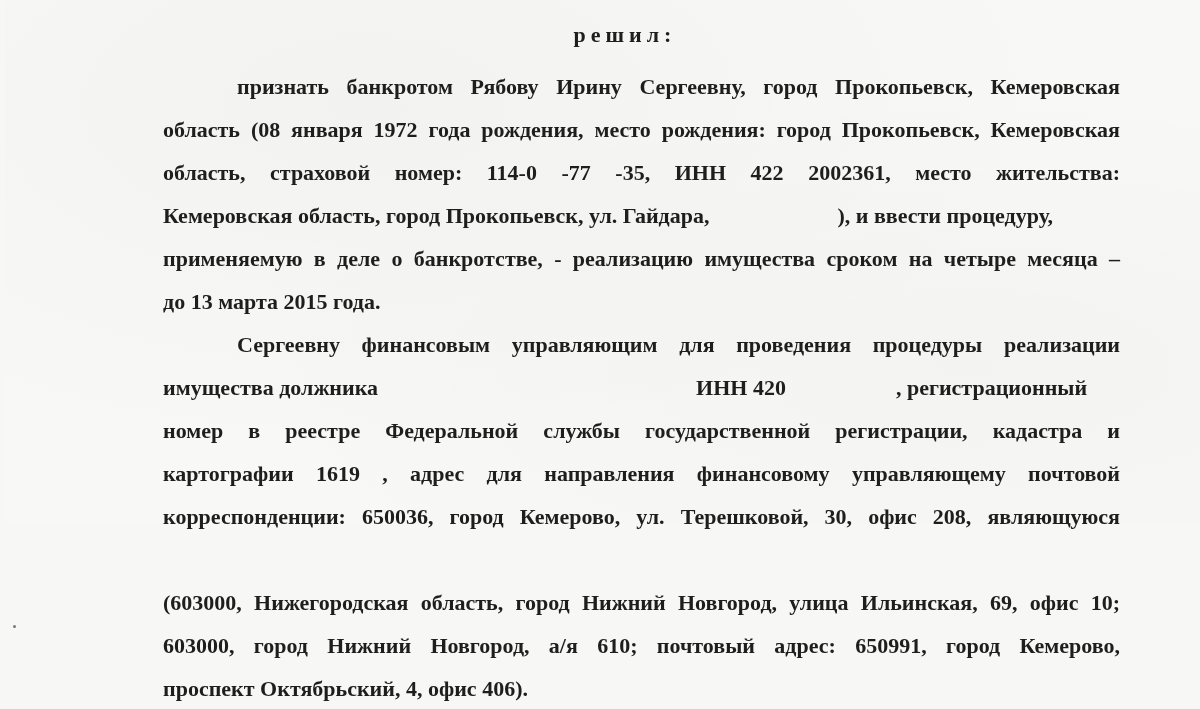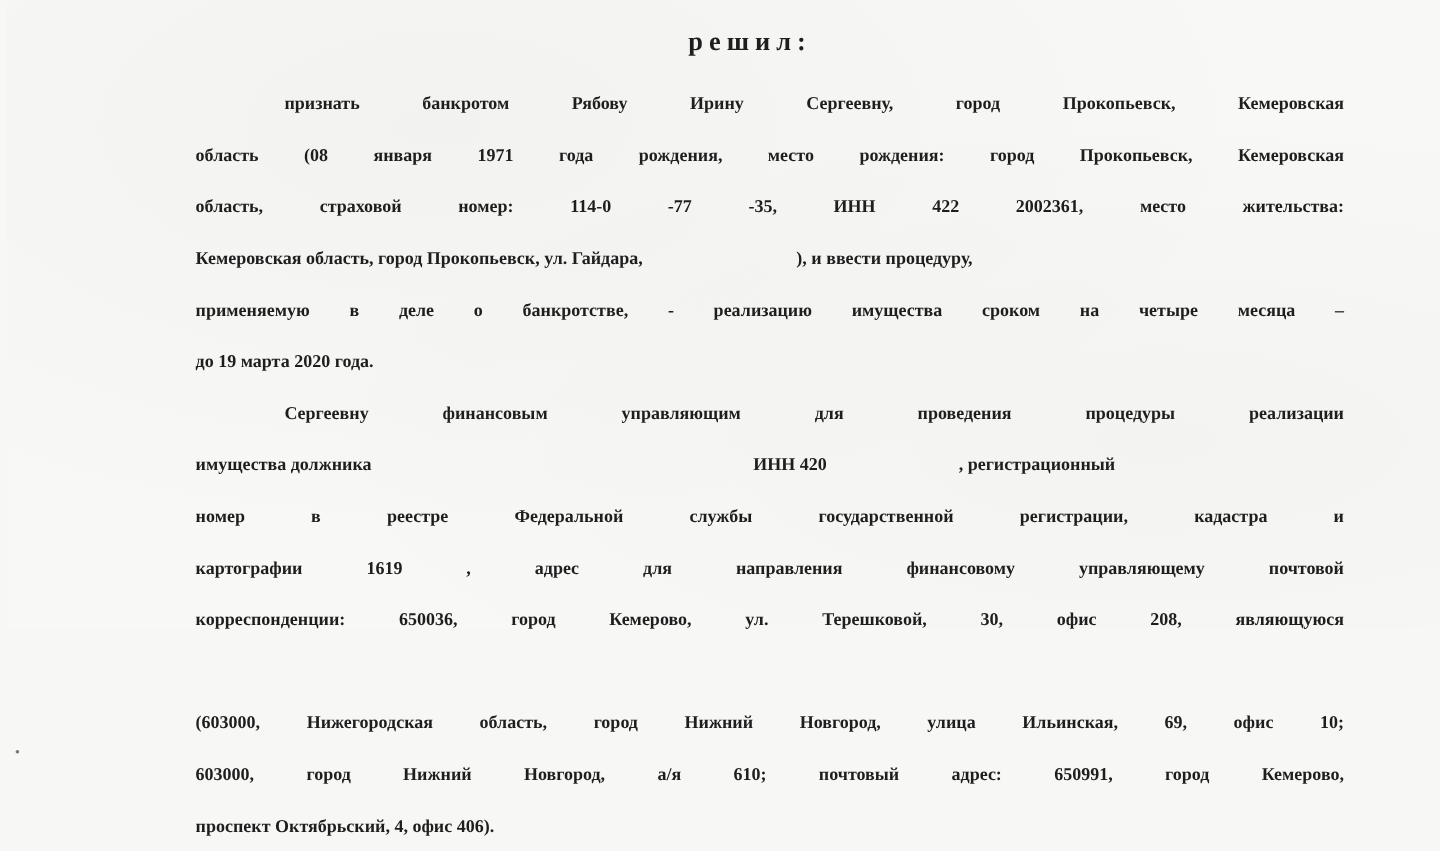--- a/index.html
+++ b/index.html
@@ -18,46 +18,46 @@
       #f8f8f6;
     font-weight: bold;
   }
   .heading {
     position: absolute; top: 22px; left: 0; width: 1200px;
     text-align: center; font-size: 22px; letter-spacing: 5px;
     padding-left: 40px; box-sizing: border-box;
   }
   .line {
     position: absolute; left: 158px; width: 957px;
-    font-size: 15px; line-height: 28px; white-space: nowrap;
+    font-size: 22px; line-height: 28px; white-space: nowrap;
     text-align: justify; text-align-last: justify;
   }
   .line.last { text-align-last: left; }
   .line.indent { left: 232px; width: 883px; }
   .gap { display: inline-block; }
   .dot {
     position: absolute; width: 3px; height: 3px; border-radius: 50%;
     background: #777;
   }
 </style>
 </head>
 <body>
 
 <div class="page">
 
   <div class="heading">решил:</div>
 
   <div class="line indent" style="top:73px;">признать банкротом Рябову Ирину Сергеевну, город Прокопьевск, Кемеровская</div>
-  <div class="line" style="top:116px;">область (08 января 1971 года рождения, место рождения: город Прокопьевск, Кемеровская</div>
+  <div class="line" style="top:116px;">область (08 января 1972 года рождения, место рождения: город Прокопьевск, Кемеровская</div>
   <div class="line" style="top:159px;">область, страховой номер: 114-0  -77 -35, ИНН 422  2002361, место жительства:</div>
   <div class="line" style="top:245px;">применяемую в деле о банкротстве, - реализацию имущества сроком на четыре  месяца –</div>
   <div class="line" style="top:202px; text-align-last:left;">
     <span>Кемеровская область, город Прокопьевск, ул. Гайдара,</span><span class="gap" style="width:128px;"></span><span>), и ввести процедуру,</span>
   </div>
-  <div class="line last" style="top:288px;">до 19 марта  2020 года.</div>
+  <div class="line last" style="top:288px;">до 13 марта  2015 года.</div>
 
   <div class="line indent" style="top:331px;">Сергеевну финансовым управляющим для проведения процедуры реализации</div>
   <div class="line" style="top:374px; text-align-last:left;">
     <span>имущества должника</span><span class="gap" style="width:318px;"></span><span>ИНН 420</span><span class="gap" style="width:110px;"></span><span>, регистрационный</span>
   </div>
   <div class="line" style="top:417px;">номер в реестре Федеральной службы государственной регистрации, кадастра и</div>
   <div class="line" style="top:460px;">картографии 1619 , адрес для направления финансовому управляющему почтовой</div>
   <div class="line" style="top:503px;">корреспонденции: 650036, город Кемерово, ул. Терешковой, 30, офис 208, являющуюся</div>
   <div class="line" style="top:589px;">(603000, Нижегородская область, город Нижний Новгород, улица Ильинская, 69, офис 10;</div>
   <div class="line" style="top:632px;">603000, город Нижний Новгород, а/я 610; почтовый адрес: 650991, город Кемерово,</div>

